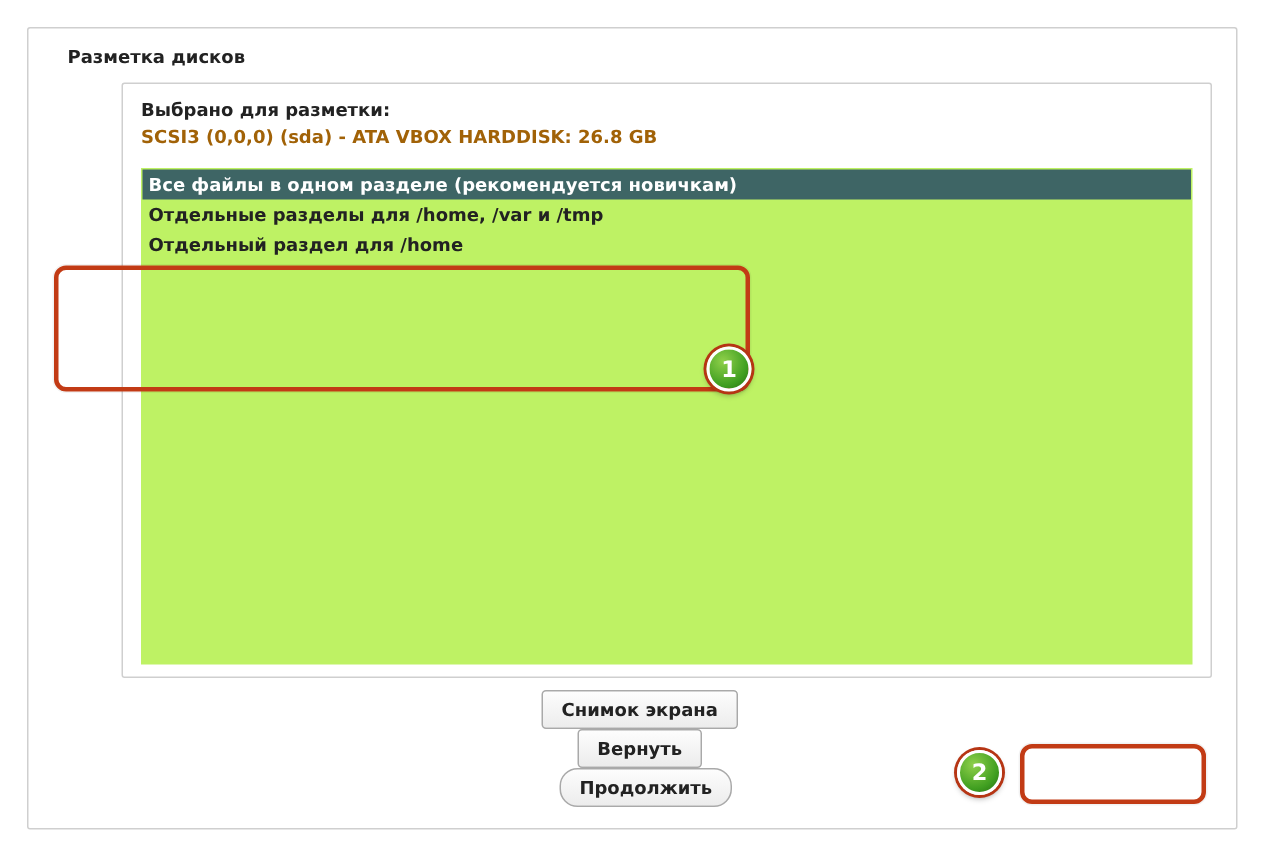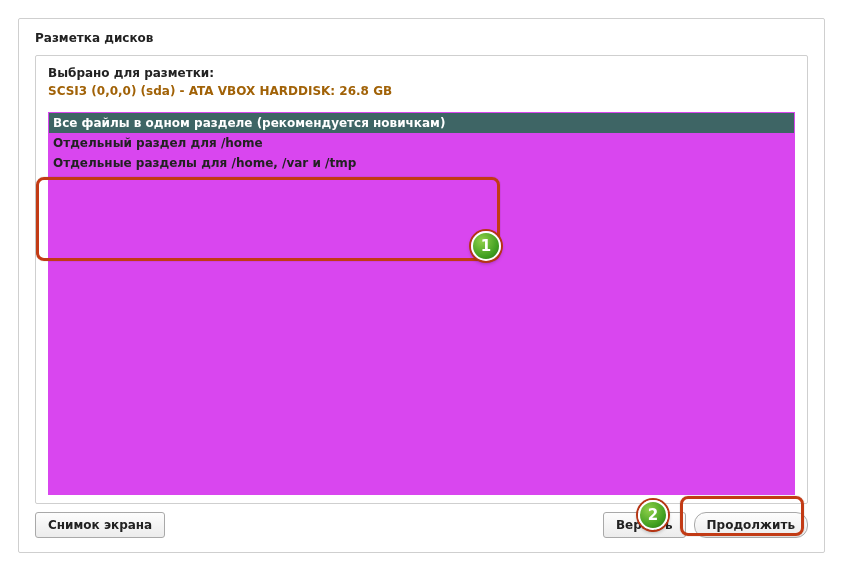--- a/index.html
+++ b/index.html
@@ -13,37 +13,38 @@
     overflow: hidden;
   }
   .outer-border {
     position: absolute;
     top: 18px;
     left: 18px;
     right: 18px;
     bottom: 18px;
     border: 1px solid #cfcfcf;
     border-radius: 2px;
-    padding: 12px 16px 14px 16px;
+    padding: 12px 16px 14px 26px;
     display: flex;
     flex-direction: column;
   }
   .window-title {
     font-weight: bold;
     color: #222;
     margin-bottom: 10px;
   }
   .content-panel {
     flex: 1;
     border: 1px solid #cfcfcf;
     border-radius: 2px;
     padding: 10px 12px 8px 12px;
     display: flex;
     flex-direction: column;
     position: relative;
+    margin-left: 36px;
   }
   .selected-label {
     font-weight: bold;
     color: #222;
     margin-bottom: 4px;
   }
   .disk-line {
     font-weight: bold;
     color: #a16207;
     margin-bottom: 14px;
@@ -56,38 +57,39 @@
   }
   .scheme-caption {
     color: #555;
     margin: 4px 0 2px 4px;
   }
   .list-wrap {
     position: relative;
     flex: 1;
   }
   .scheme-list {
-    background: #d946ef;
+    background: #bef264;
     border: 1px solid transparent;
     height: 100%;
   }
   .scheme-item {
     padding: 3px 6px 3px 4px;
     font-weight: bold;
     color: #222;
     white-space: nowrap;
   }
   .scheme-item.selected {
     background: #3e6565;
     color: #fff;
   }
   .btn-row {
     margin-top: 8px;
     display: flex;
     align-items: center;
+    flex-direction: column;
   }
   .btn-row .spacer { flex: 1; }
   .btn {
     background: linear-gradient(#fdfdfd, #ececec);
     border: 1px solid #a9a9a9;
     border-radius: 3px;
     padding: 5px 12px;
     font: inherit;
     font-weight: bold;
     color: #222;
@@ -129,22 +131,22 @@
 
   <div class="window-title">Разметка дисков</div>
 
   <div class="content-panel">
     <div class="selected-label">Выбрано для разметки:</div>
     <div class="disk-line">SCSI3 (0,0,0) (sda) - ATA VBOX HARDDISK: 26.8 GB</div>
 
     <div class="list-wrap">
       <div class="scheme-list">
         <div class="scheme-item selected">Все файлы в одном разделе (рекомендуется новичкам)</div>
+        <div class="scheme-item">Отдельные разделы для /home, /var и /tmp</div>
         <div class="scheme-item">Отдельный раздел для /home</div>
-        <div class="scheme-item">Отдельные разделы для /home, /var и /tmp</div>
       </div>
     </div>
   </div>
 
   <div class="btn-row">
     <button class="btn">Снимок экрана</button>
     <div class="spacer"></div>
     <button class="btn" style="min-width:80px;">Вернуть</button>
     <button class="btn" style="min-width:110px;border-radius:12px;">Продолжить</button>
   </div>

